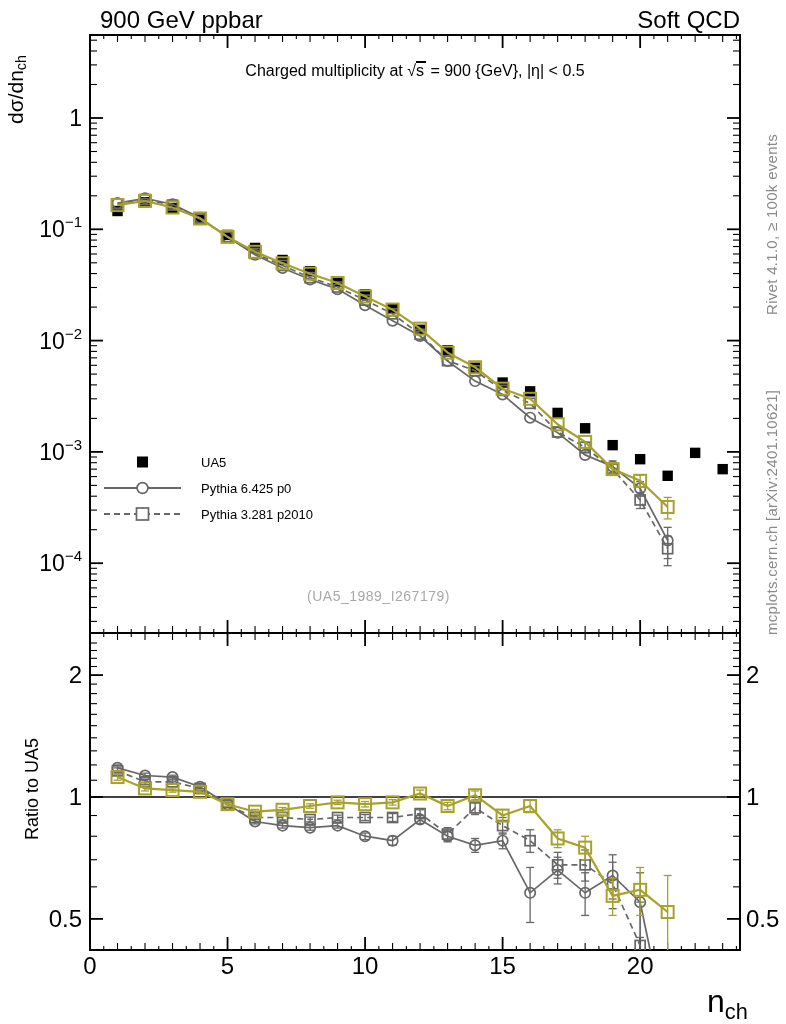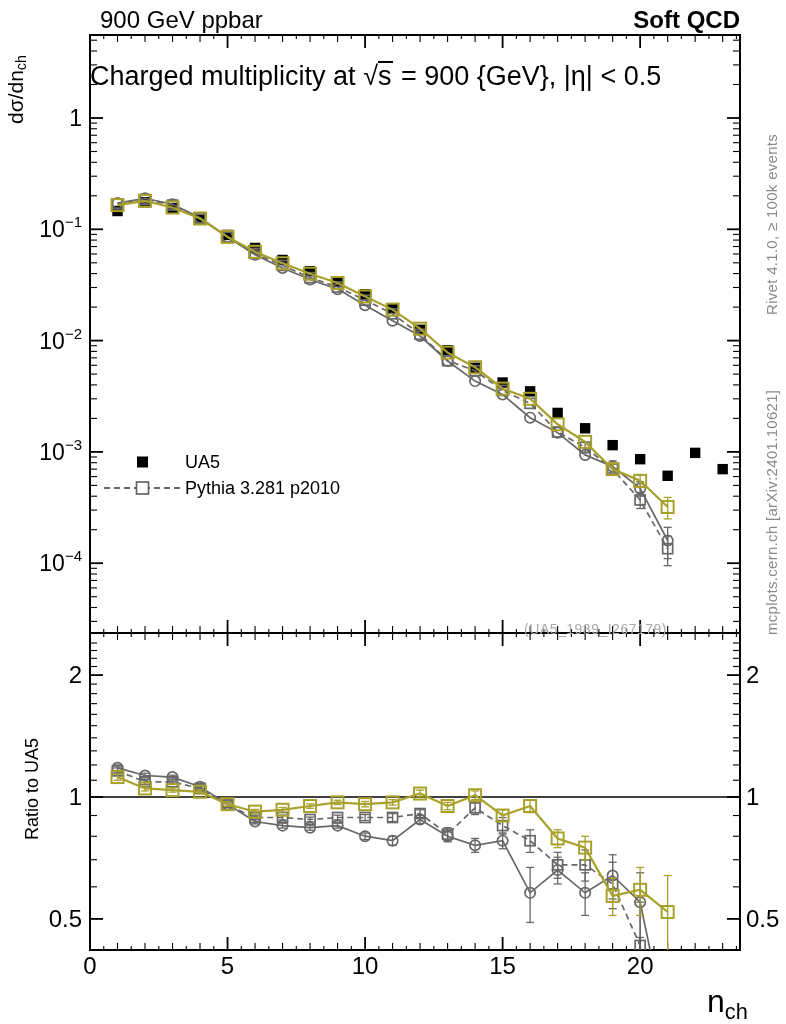--- a/index.html
+++ b/index.html
@@ -2,36 +2,36 @@
 <html><head>
 <meta charset="utf-8">
 <style>
   html,body{margin:0;padding:0;background:#fff;}
   .page{position:relative;width:786px;height:1024px;background:#fff;overflow:hidden;
         font-family:"Liberation Sans","DejaVu Sans",sans-serif;color:#000;}
   #chart-svg{position:absolute;left:0;top:0;}
   .t{position:absolute;white-space:nowrap;}
   .hdr{font-size:24px;top:6px;}
   .hdr-left{left:100px;}
-  .hdr-right{right:46px;text-align:center;font-weight:bold;}
-  .plot-title{left:90px;width:650px;top:61px;font-size:27px;}
+  .hdr-right{right:46px;text-align:center;}
+  .plot-title{left:90px;width:650px;top:61px;text-align:center;font-size:16px;}
   .sqrt-s{border-top:2px solid #000;display:inline-block;line-height:1;padding-right:2px;}
   .vtext{writing-mode:vertical-rl;transform:rotate(180deg);}
   .ylabel-main{left:4px;top:18px;height:106px;font-size:21px;}
   .ylabel-ratio{left:22px;top:740px;height:100px;font-size:18px;}
   .side-text{color:#8a8a8a;font-size:15px;letter-spacing:0.3px;}
   .side-top{left:763px;top:33px;height:282px;}
   .side-bottom{left:763px;top:345px;height:290px;}
-  .watermark{left:90px;width:577px;top:588px;text-align:right;font-size:14px;
-             color:#a9a9a9;letter-spacing:0.5px;margin-top:33px;}
+  .watermark{left:90px;width:577px;top:588px;text-align:center;font-size:14px;
+             color:#a9a9a9;letter-spacing:0.5px;}
   .xlabel{left:707px;top:983px;font-size:32px;}
   sub{font-size:68%;}
   .legend{position:absolute;left:100px;top:449px;}
   .legend-row{display:flex;align-items:center;height:26px;}
-  .legend-label{font-size:18px;margin-left:0;}
+  .legend-label{font-size:13px;margin-left:16px;}
 </style>
 </head>
 <body>
 
 <div class="page">
   <svg id="chart-svg" width="786" height="1024">
       <defs>
         <clipPath id="cpm">
           <rect x="90" y="35" width="650" height="598"></rect>
         </clipPath>
@@ -792,19 +792,26 @@
 
   <div class="legend">
       <div class="legend-row">
         <svg width="85" height="24">
           <rect x="37" y="6.5" width="11" height="11" fill="#000000"></rect>
         </svg>
         <span class="legend-label">UA5</span>
       </div>
       <div class="legend-row">
         <svg width="85" height="24">
+          <line x1="4" y1="12" x2="81" y2="12" stroke="#676767" stroke-width="2"></line>
+          <circle cx="42.5" cy="12" r="5.4" fill="#fff" stroke="#676767" stroke-width="1.7"></circle>
+        </svg>
+        <span class="legend-label">Pythia 6.425 p0</span>
+      </div>
+      <div class="legend-row">
+        <svg width="85" height="24">
           <line x1="4" y1="12" x2="81" y2="12" stroke="#676767" stroke-width="2" stroke-dasharray="6 4"></line>
           <rect x="36.5" y="6" width="12" height="12" fill="#fff" stroke="#676767" stroke-width="1.7"></rect>
         </svg>
         <span class="legend-label">Pythia 3.281 p2010</span>
       </div>
     </div>
 </div>
 
 </body></html>

